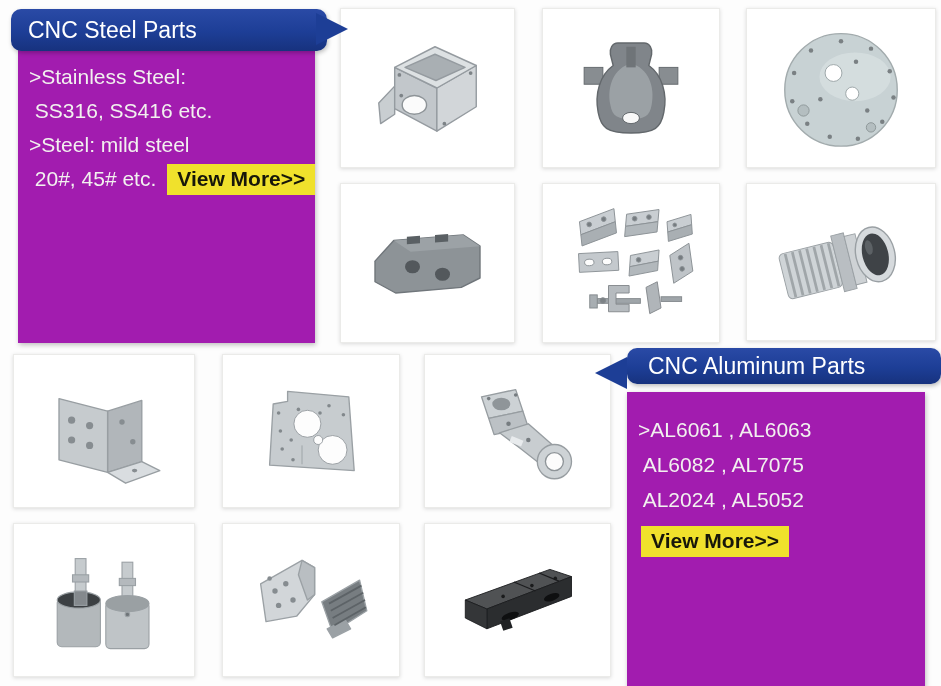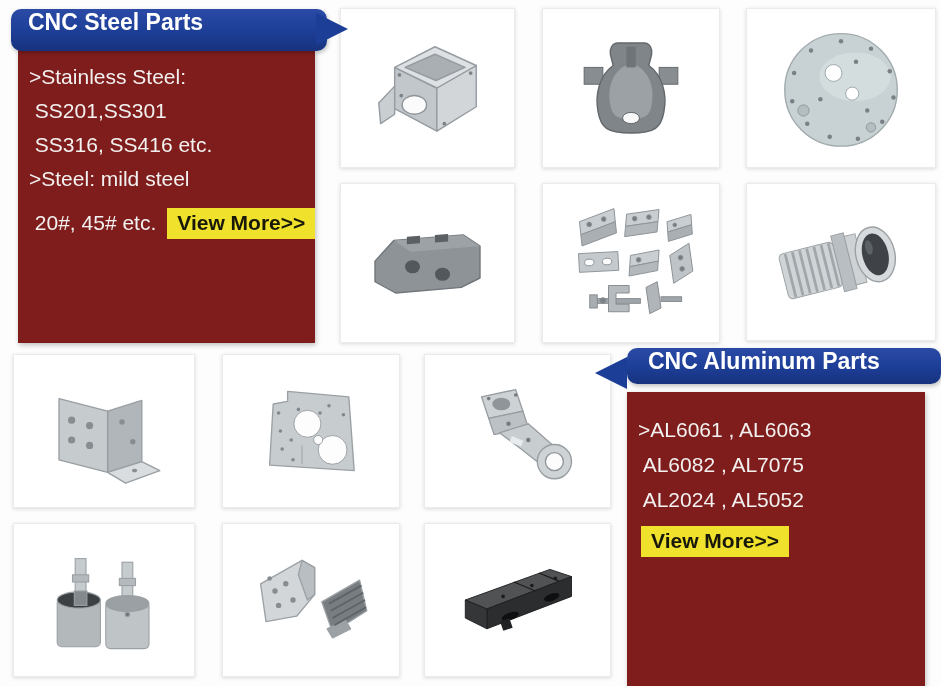--- a/index.html
+++ b/index.html
@@ -4,50 +4,50 @@
 <style>
   html,body{margin:0;padding:0;background:#ffffff;}
   .page{
     position:relative;width:941px;height:686px;overflow:hidden;
     background:#fdfdfd;font-family:"Liberation Sans",sans-serif;
   }
   
   .banner{
     position:absolute;border-radius:10px;
     background:linear-gradient(#2a4aa6,#1d3e96 55%,#17327e);
-    color:#ffffff;font-weight:bold;font-size:23px;
-    display:flex;align-items:flex-start;
+    color:#ffffff;font-weight:normal;font-size:23px;
+    display:flex;align-items:center;
     box-shadow:1px 2px 4px rgba(0,0,0,.25);z-index:3;
   }
   .banner span{white-space:pre;}
   .steel-banner{left:11px;top:9px;width:299px;height:42px;padding-left:17px;}
   .alu-banner{left:627px;top:348px;width:293px;height:36px;padding-left:21px;}
   .arrow{position:absolute;width:0;height:0;z-index:3;}
   .arrow-right{
     left:316px;top:13px;
     border-top:16px solid transparent;border-bottom:16px solid transparent;
     border-left:32px solid #1d3e96;
   }
   .arrow-left{
     left:595px;top:357px;
     border-top:16px solid transparent;border-bottom:16px solid transparent;
     border-right:32px solid #1d3e96;
   }
   
   .info-box{
-    position:absolute;background:#7f1d1d;color:#f2f1ef;
+    position:absolute;background:#a21caf;color:#f2f1ef;
     box-shadow:1px 2px 5px rgba(0,0,0,.25);z-index:2;
   }
   .steel-info{left:18px;top:50px;width:297px;height:283px;padding-top:10px;}
   .alu-info{left:627px;top:392px;width:298px;height:278px;padding-top:20px;}
   .spec-line{
     white-space:pre;font-size:21px;line-height:34px;padding-left:11px;
   }
   .alu-info .spec-line{line-height:35px;}
-  .spec-line-flex{display:flex;align-items:center;gap:11px;margin-top:10px;}
+  .spec-line-flex{display:flex;align-items:center;gap:11px;}
   .view-more{
     display:inline-block;background:#f0e12c;color:#17170a;
     font-weight:bold;font-size:21px;line-height:26px;
     padding:2px 10px 3px 10px;white-space:pre;cursor:pointer;text-align:right;
   }
   .alu-info .view-more{margin:9px 0 0 14px;width:fit-content;}
   
   .card{
     position:absolute;background:#ffffff;border:1px solid #ebebe9;
     box-shadow:0 1px 4px rgba(0,0,0,.14);box-sizing:border-box;z-index:1;
@@ -59,21 +59,20 @@
 
 <div class="page">
 
   <div class="banner steel-banner">
     <span>CNC Steel Parts</span>
   </div>
   <div class="arrow arrow-right"></div>
 
   <div class="info-box steel-info">
     <div class="spec-line">&gt;Stainless Steel:</div>
-    <div class="spec-line"> SS201,SS301</div>
     <div class="spec-line"> SS316, SS416 etc.</div>
     <div class="spec-line">&gt;Steel: mild steel</div>
     <div class="spec-line spec-line-flex">
       <span> 20#, 45# etc.</span>
       <span class="view-more">View More&gt;&gt;</span>
     </div>
   </div>
 
   <div class="banner alu-banner">
     <span>CNC Aluminum Parts</span>

